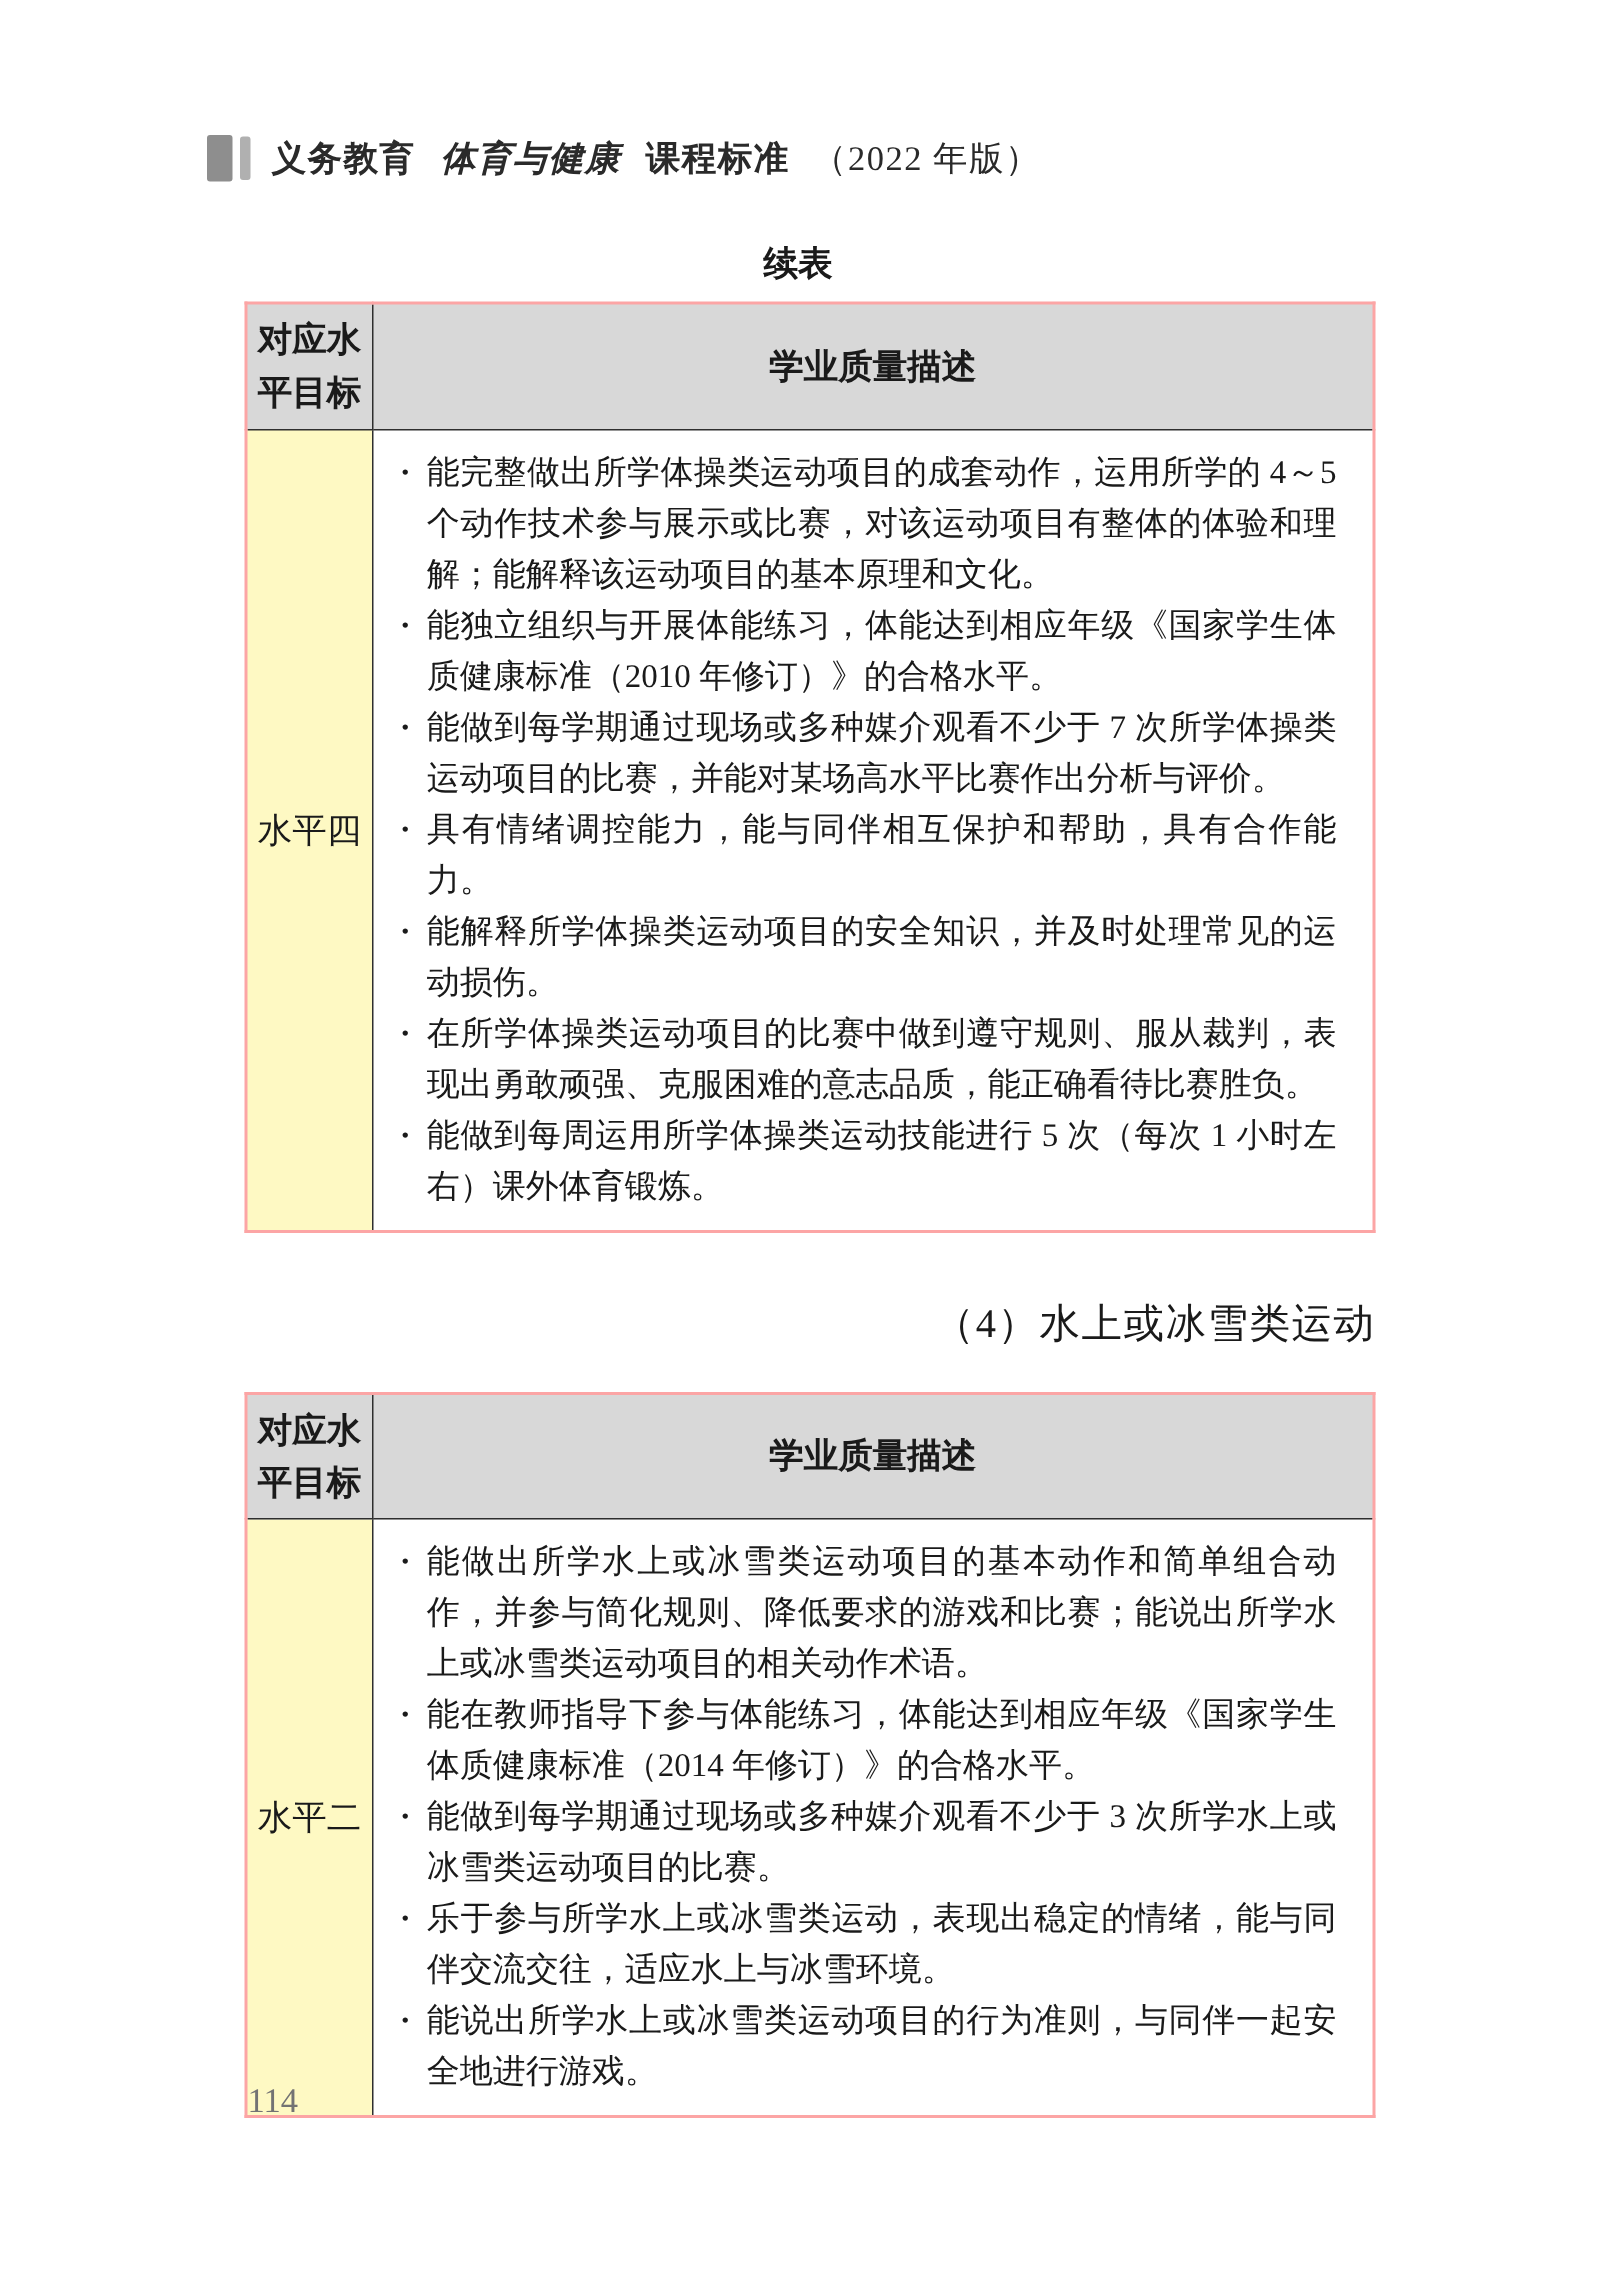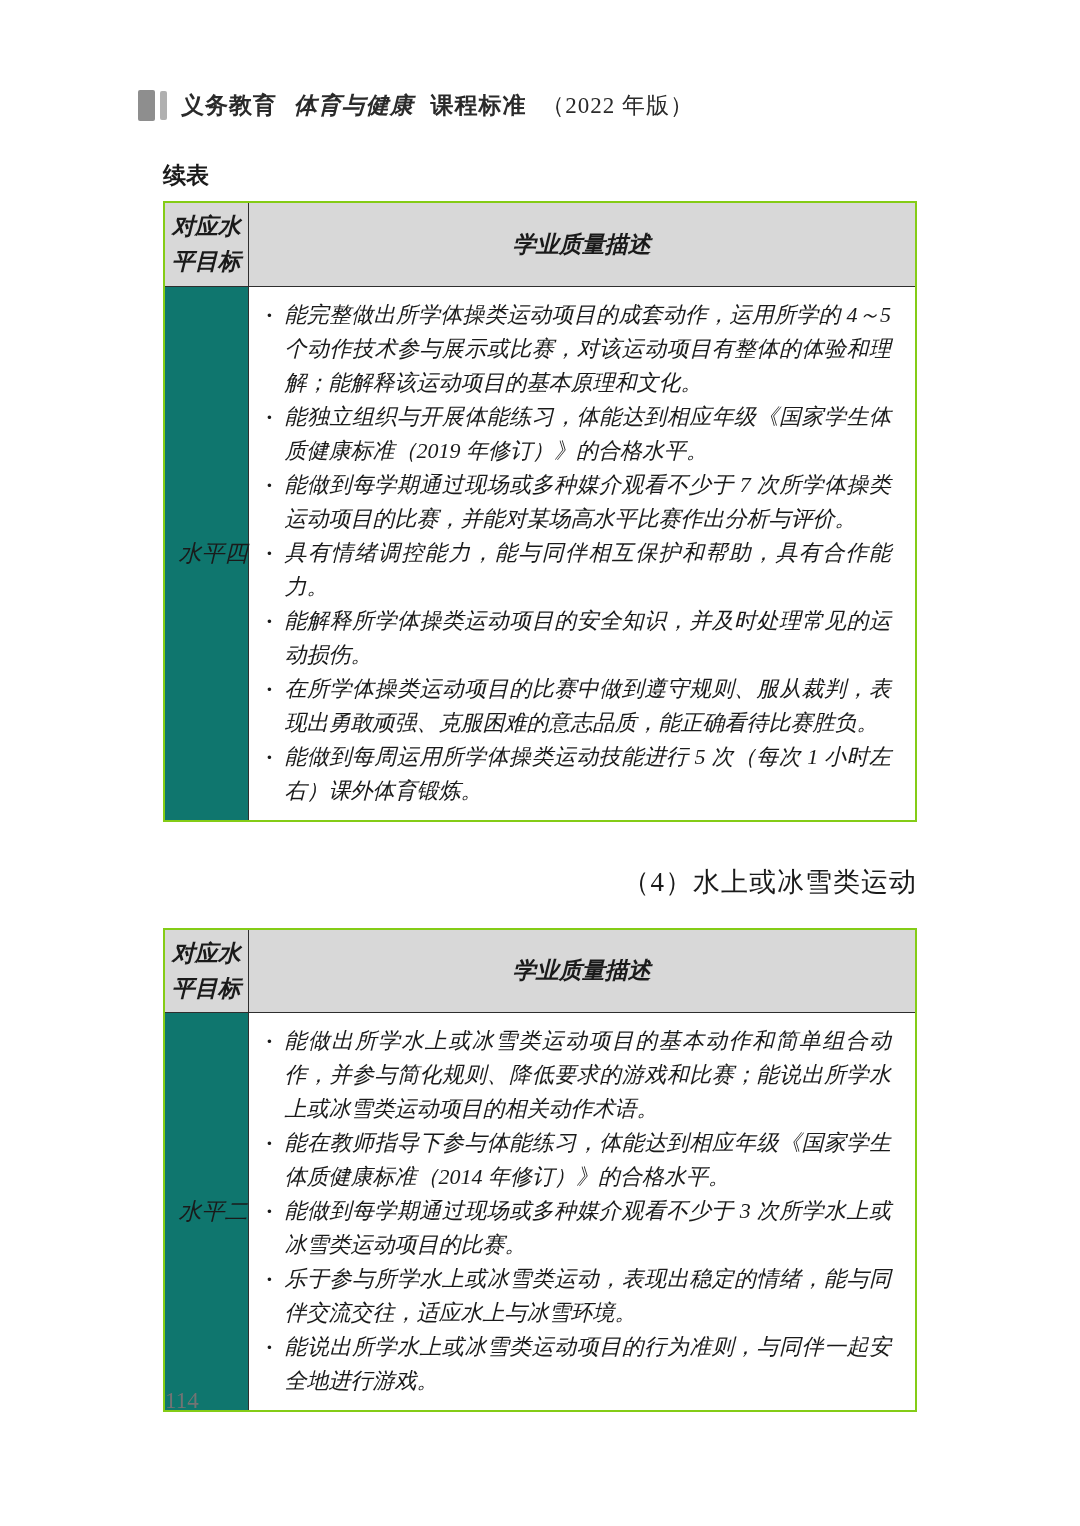--- a/index.html
+++ b/index.html
@@ -18,49 +18,48 @@
   .bar-thick { width: 17px; height: 31px; background: #8e8e8e; border-radius: 2px; }
   .bar-thin  { width: 7px;  height: 29px; background: #b0b0b0; border-radius: 2px; margin-left: 5px; }
   .header-title { font-size: 23px; letter-spacing: 1px; color: #2a2a2a; white-space: nowrap; }
   .seg-bold { font-weight: bold; }
   .seg-italic { font-style: italic; font-weight: bold; margin: 0 10px; }
   .seg-normal { font-weight: normal; margin-left: 8px; }
 
   .content { position: absolute; left: 163px; top: 160px; width: 754px; }
 
   .cont-label {
-    text-align: left;
+    text-align: center;
     font-weight: bold; font-size: 23px;
     padding-right: 16px; margin-bottom: 10px;
     color: #1a1a1a;
   }
 
   table.q-table {
     width: 100%;
     border-collapse: collapse;
-    border: 2px solid #84cc16;
+    border: 2px solid #fca5a5;
     table-layout: fixed;
-    font-style: italic;
   }
   table.q-table th, table.q-table td {
     border: 1px solid #2e2e2e;
   }
   col.c-level { width: 84px; }
   th.head-cell {
     background: #d8d8d8;
     height: 84px;
     font-size: 23px; font-weight: bold;
     text-align: center; vertical-align: middle;
     color: #1a1a1a;
   }
   th.head-cell .two-line { line-height: 35px; }
   td.level-cell {
-    text-align: right; vertical-align: middle;
+    text-align: center; vertical-align: middle;
     font-size: 23px; color: #1a1a1a;
-    background: #0f766e;
+    background: #fef9c3;
   }
   td.desc-cell {
     padding: 11px 24px 12px 12px;
     vertical-align: top;
     background: #ffffff;
   }
   ul.bullets { list-style: none; }
   ul.bullets li {
     position: relative;
     padding-left: 24px;
@@ -123,21 +122,21 @@
         </th>
         <th class="head-cell">学业质量描述</th>
       </tr>
     </thead>
     <tbody>
       <tr>
         <td class="level-cell">水平四</td>
         <td class="desc-cell">
           <ul class="bullets">
             <li>能完整做出所学体操类运动项目的成套动作，运用所学的 4～5 个动作技术参与展示或比赛，对该运动项目有整体的体验和理解；能解释该运动项目的基本原理和文化。</li>
-            <li>能独立组织与开展体能练习，体能达到相应年级《国家学生体质健康标准（2019 年修订）》的合格水平。</li>
+            <li>能独立组织与开展体能练习，体能达到相应年级《国家学生体质健康标准（2010 年修订）》的合格水平。</li>
             <li>能做到每学期通过现场或多种媒介观看不少于 7 次所学体操类运动项目的比赛，并能对某场高水平比赛作出分析与评价。</li>
             <li>具有情绪调控能力，能与同伴相互保护和帮助，具有合作能力。</li>
             <li>能解释所学体操类运动项目的安全知识，并及时处理常见的运动损伤。</li>
             <li>在所学体操类运动项目的比赛中做到遵守规则、服从裁判，表现出勇敢顽强、克服困难的意志品质，能正确看待比赛胜负。</li>
             <li>能做到每周运用所学体操类运动技能进行 5 次（每次 1 小时左右）课外体育锻炼。</li>
           </ul>
         </td>
       </tr>
     </tbody>
   </table>

